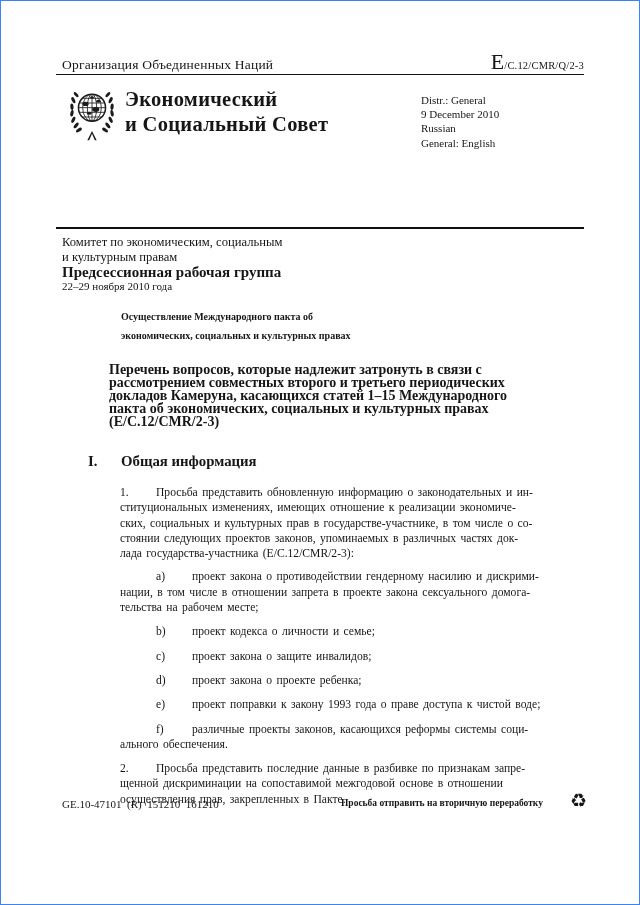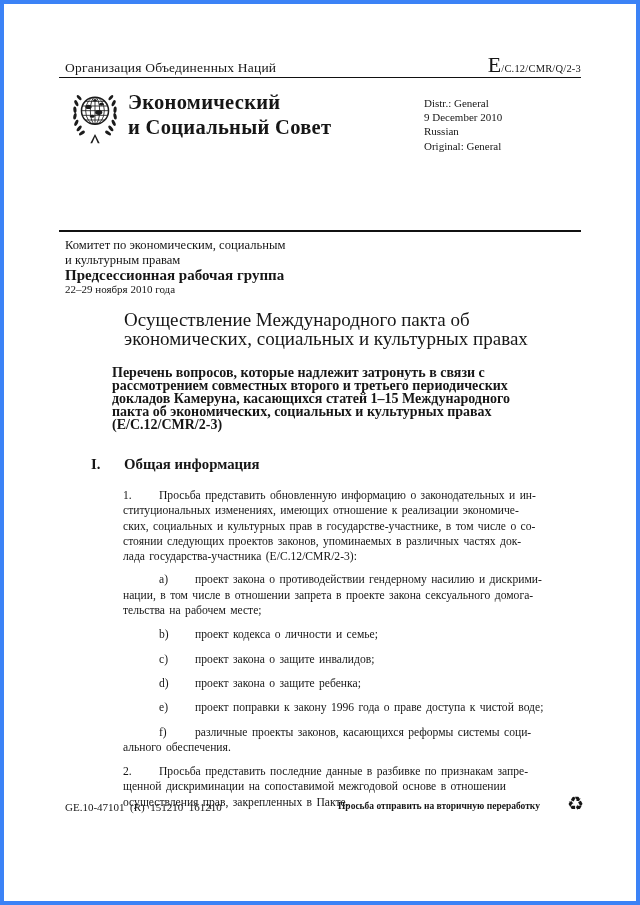--- a/index.html
+++ b/index.html
@@ -2,21 +2,21 @@
 <html lang="ru"><head>
 <meta charset="utf-8">
 <style>
   html, body { margin: 0; padding: 0; background: #ffffff; }
   .page {
     position: relative;
     width: 640px;
     height: 905px;
     background: #ffffff;
     box-sizing: border-box;
-    border: 4px solid #3b82f6;
+    border: 1px solid #3b82f6;
     font-family: "Liberation Serif", "DejaVu Serif", serif;
     color: #161616;
     overflow: hidden;
   }
 
   
   .org-row {
     position: absolute;
     left: 61px; right: 55px; top: 48px;
     display: flex; justify-content: space-between; align-items: baseline;
@@ -48,21 +48,21 @@
 
   
   .committee { position: absolute; left: 61px; top: 234px; }
   .committee-name { font-weight: normal; font-size: 12.6px; line-height: 15.2px; white-space: pre-line; }
   .working-group { font-weight: bold; font-size: 15px; line-height: 13.5px; margin-top: 1px; }
   .session-dates { font-size: 11px; line-height: 13px; }
 
   
   .doc-title {
     position: absolute; left: 120px; top: 306px; width: 470px;
-    font-weight: normal; font-size: 19px; line-height: 19px; white-space: pre-line;
+    font-weight: bold; font-size: 10px; line-height: 19px; white-space: pre-line;
   }
   .doc-subtitle {
     position: absolute; left: 108px; top: 362px; width: 470px;
     font-weight: bold; font-size: 14px; line-height: 13px; white-space: pre-line;
   }
 
   
   .section-heading { position: absolute; left: 87px; top: 452px; font-weight: bold; font-size: 14.8px; }
   .section-heading .sec-num { display: inline-block; width: 33px; }
 
@@ -154,21 +154,21 @@
       </g>
     </svg>
   </div>
 
   <div class="council-title">Экономический
 и Социальный Совет</div>
   <div class="distr-block">
     <div>Distr.: General</div>
     <div>9 December 2010</div>
     <div>Russian</div>
-    <div>Original: General</div>
+    <div>General: English</div>
   </div>
   <div class="rule-2"></div>
 
   <div class="committee">
     <div class="committee-name">Комитет по экономическим, социальным
 и культурным правам</div>
     <div class="working-group">Предсессионная рабочая группа</div>
     <div class="session-dates">22–29 ноября 2010 года</div>
   </div>
 
@@ -189,22 +189,22 @@
 ституциональных изменениях, имеющих отношение к реализации экономиче-
 ских, социальных и культурных прав в государстве-участнике, в том числе о со-
 стоянии следующих проектов законов, упоминаемых в различных частях док-
 лада государства-участника (E/C.12/CMR/2-3):</span></p>
 
     <p class="body-item"><span class="item-label">a)</span><span>проект закона о противодействии гендерному насилию и дискрими-
 нации, в том числе в отношении запрета в проекте закона сексуального домога-
 тельства на рабочем месте;</span></p>
     <p class="body-item"><span class="item-label">b)</span><span>проект кодекса о личности и семье;</span></p>
     <p class="body-item"><span class="item-label">c)</span><span>проект закона о защите инвалидов;</span></p>
-    <p class="body-item"><span class="item-label">d)</span><span>проект закона о защите ребенка;</span></p>
-    <p class="body-item"><span class="item-label">e)</span><span>проект поправки к закону 1996 года о праве доступа к чистой воде;</span></p>
+    <p class="body-item"><span class="item-label">d)</span><span>проект закона о проекте ребенка;</span></p>
+    <p class="body-item"><span class="item-label">e)</span><span>проект поправки к закону 1993 года о праве доступа к чистой воде;</span></p>
     <p class="body-item"><span class="item-label">f)</span><span>различные проекты законов, касающихся реформы системы соци-
 ального обеспечения.</span></p>
 
     <p class="body-para"><span class="para-num">2.</span><span>Просьба представить последние данные в разбивке по признакам запре-
 щенной дискриминации на сопоставимой межгодовой основе в отношении
 осуществления прав, закрепленных в Пакте.</span></p>
   </div>
 
   <div class="footer-left">GE.10-47101  (R)  151210  161210</div>
   <div class="footer-right">

